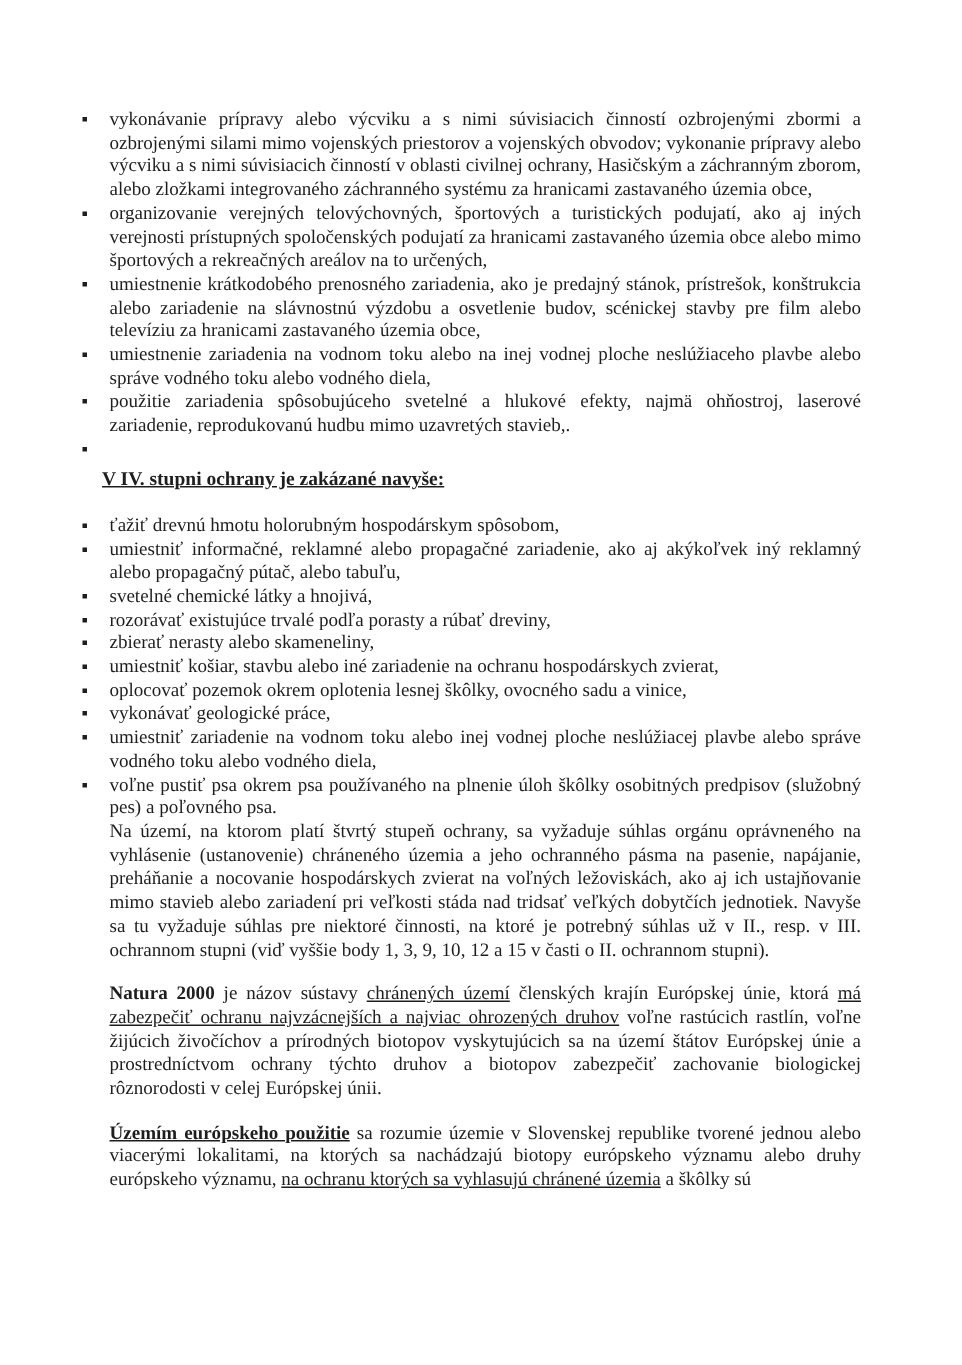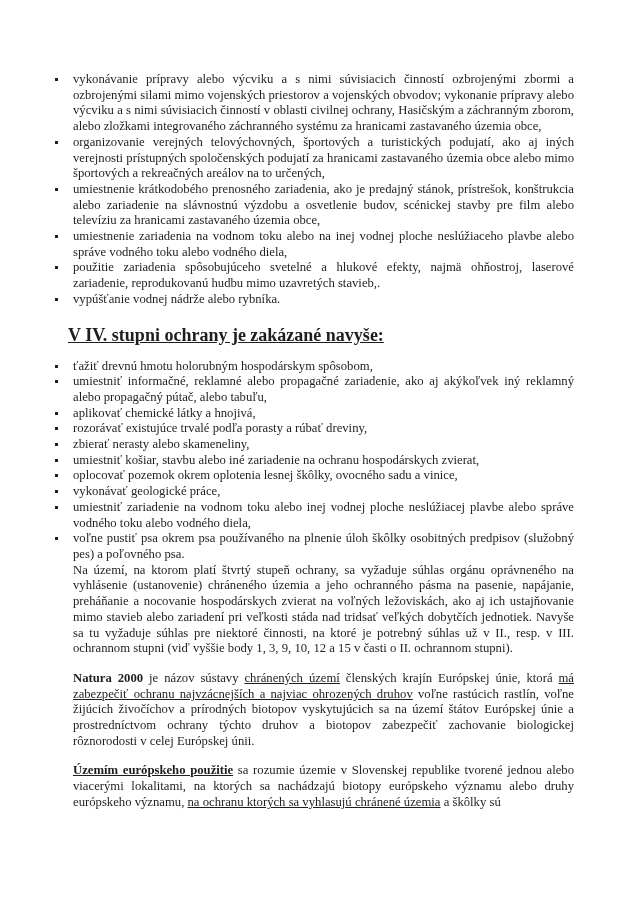--- a/index.html
+++ b/index.html
@@ -35,21 +35,21 @@
   }
   .bullet {
     position: absolute;
     left: -18px;
     top: 6px;
     width: 3px;
     height: 3px;
     background: #1e1e1e;
   }
   h2.heading {
-    font-size: 18px;
+    font-size: 13px;
     line-height: 16px;
     margin: 19px 0 16px -5px;
     font-weight: normal;
   }
   p.para {
     margin: 14px 0 0 0;
     text-align: justify;
   }
   p.para.tight {
     margin: 0;
@@ -71,27 +71,27 @@
 <body>
 
 <div class="page">
   <div class="doc-content">
       <ul class="blist">
         <li><span class="bullet"></span><span><span>vykonávanie prípravy alebo výcviku a s nimi súvisiacich činností ozbrojenými zbormi a ozbrojenými silami mimo vojenských priestorov a vojenských obvodov; vykonanie prípravy alebo výcviku a s nimi súvisiacich činností v oblasti civilnej ochrany, Hasičským a záchranným zborom, alebo zložkami integrovaného záchranného systému za hranicami zastavaného územia obce,</span></span></li>
         <li><span class="bullet"></span><span><span>organizovanie verejných telovýchovných, športových a turistických podujatí, ako aj iných verejnosti prístupných spoločenských podujatí za hranicami zastavaného územia obce alebo mimo športových a rekreačných areálov na to určených,</span></span></li>
         <li><span class="bullet"></span><span><span>umiestnenie krátkodobého prenosného zariadenia, ako je predajný stánok, prístrešok, konštrukcia alebo zariadenie na slávnostnú výzdobu a osvetlenie budov, scénickej stavby pre film alebo televíziu za hranicami zastavaného územia obce,</span></span></li>
         <li><span class="bullet"></span><span><span>umiestnenie zariadenia na vodnom toku alebo na inej vodnej ploche neslúžiaceho plavbe alebo správe vodného toku alebo vodného diela,</span></span></li>
         <li><span class="bullet"></span><span><span>použitie zariadenia spôsobujúceho svetelné a hlukové efekty, najmä ohňostroj, laserové zariadenie, reprodukovanú hudbu mimo uzavretých stavieb,.</span></span></li>
-        <li><span class="bullet"></span><span><span>vypúšťanie vodnej nádrže alebo rybníka.</span></span></li>
+        <li><span class="bullet"></span></li>
       </ul>
       <h2 class="heading"><span class="b u">V IV. stupni ochrany je zakázané navyše:</span></h2>
       <ul class="blist">
         <li><span class="bullet"></span><span><span>ťažiť drevnú hmotu holorubným hospodárskym spôsobom,</span></span></li>
         <li><span class="bullet"></span><span><span>umiestniť informačné, reklamné alebo propagačné zariadenie, ako aj akýkoľvek iný reklamný alebo propagačný pútač, alebo tabuľu,</span></span></li>
-        <li><span class="bullet"></span><span><span>aplikovať chemické látky a hnojivá,</span></span></li>
+        <li><span class="bullet"></span><span><span>svetelné chemické látky a hnojivá,</span></span></li>
         <li><span class="bullet"></span><span><span>rozorávať existujúce trvalé podľa porasty a rúbať dreviny,</span></span></li>
         <li><span class="bullet"></span><span><span>zbierať nerasty alebo skameneliny,</span></span></li>
         <li><span class="bullet"></span><span><span>umiestniť košiar, stavbu alebo iné zariadenie na ochranu hospodárskych zvierat,</span></span></li>
         <li><span class="bullet"></span><span><span>oplocovať pozemok okrem oplotenia lesnej škôlky, ovocného sadu a vinice,</span></span></li>
         <li><span class="bullet"></span><span><span>vykonávať geologické práce,</span></span></li>
         <li><span class="bullet"></span><span><span>umiestniť zariadenie na vodnom toku alebo inej vodnej ploche neslúžiacej plavbe alebo správe vodného toku alebo vodného diela,</span></span></li>
         <li><span class="bullet"></span><span><span>voľne pustiť psa okrem psa používaného na plnenie úloh škôlky osobitných predpisov (služobný pes) a poľovného psa.</span></span></li>
       </ul>
       <p class="para tight"><span>Na území, na ktorom platí štvrtý stupeň ochrany, sa vyžaduje súhlas orgánu oprávneného na vyhlásenie (ustanovenie) chráneného územia a jeho ochranného pásma na pasenie, napájanie, preháňanie a nocovanie hospodárskych zvierat na voľných ležoviskách, ako aj ich ustajňovanie mimo stavieb alebo zariadení pri veľkosti stáda nad tridsať veľkých dobytčích jednotiek. Navyše sa tu vyžaduje súhlas pre niektoré činnosti, na ktoré je potrebný súhlas už v II., resp. v III. ochrannom stupni (viď vyššie body 1, 3, 9, 10, 12 a 15 v časti o II. ochrannom stupni).</span></p>
       <p class="para"><span class="b">Natura 2000</span><span> je názov sústavy </span><span class="u">chránených území</span><span> členských krajín Európskej únie, ktorá </span><span class="u">má zabezpečiť ochranu najvzácnejších a najviac ohrozených druhov</span><span> voľne rastúcich rastlín, voľne žijúcich živočíchov a prírodných biotopov vyskytujúcich sa na území štátov Európskej únie a prostredníctvom ochrany týchto druhov a biotopov zabezpečiť zachovanie biologickej rôznorodosti v celej Európskej únii.</span></p>

